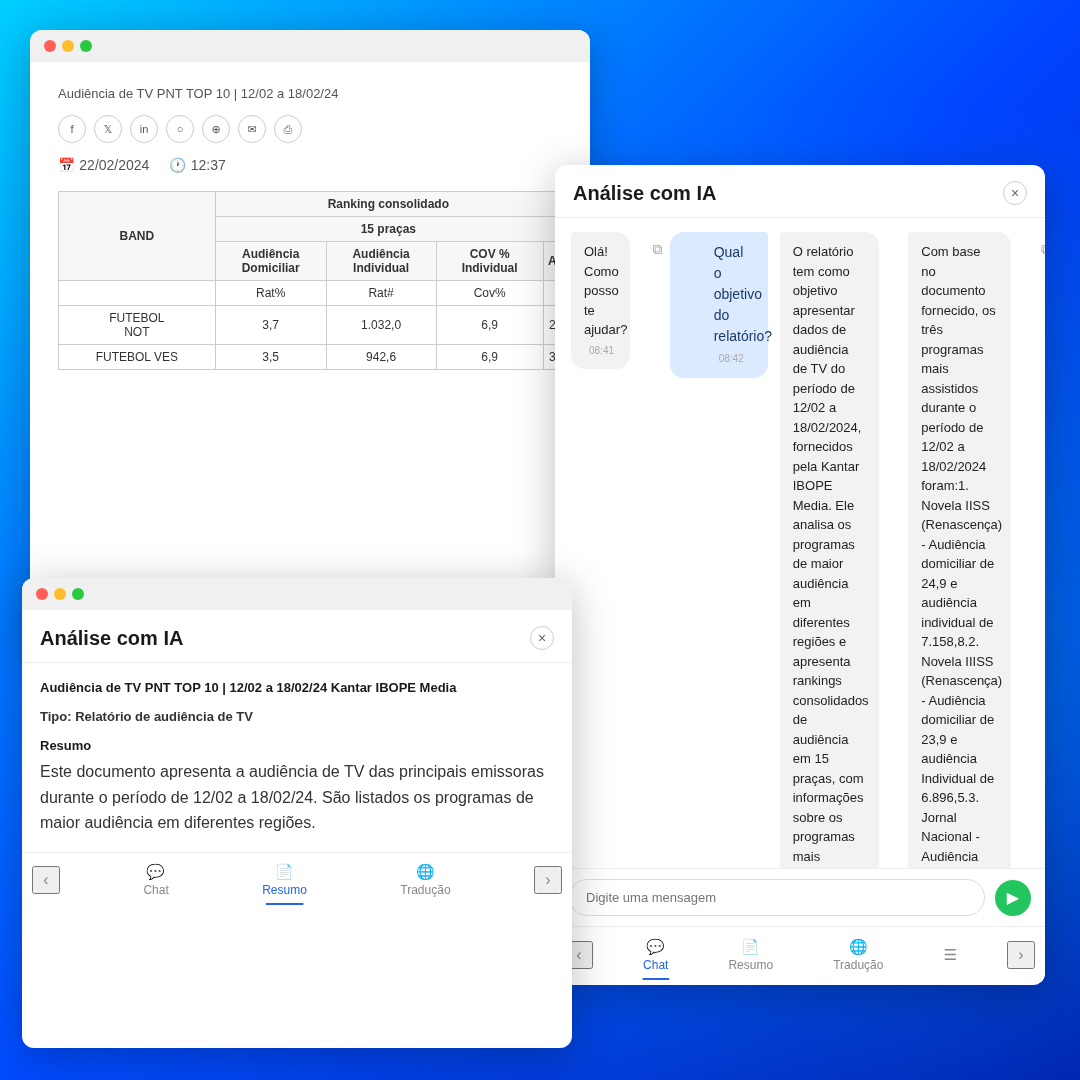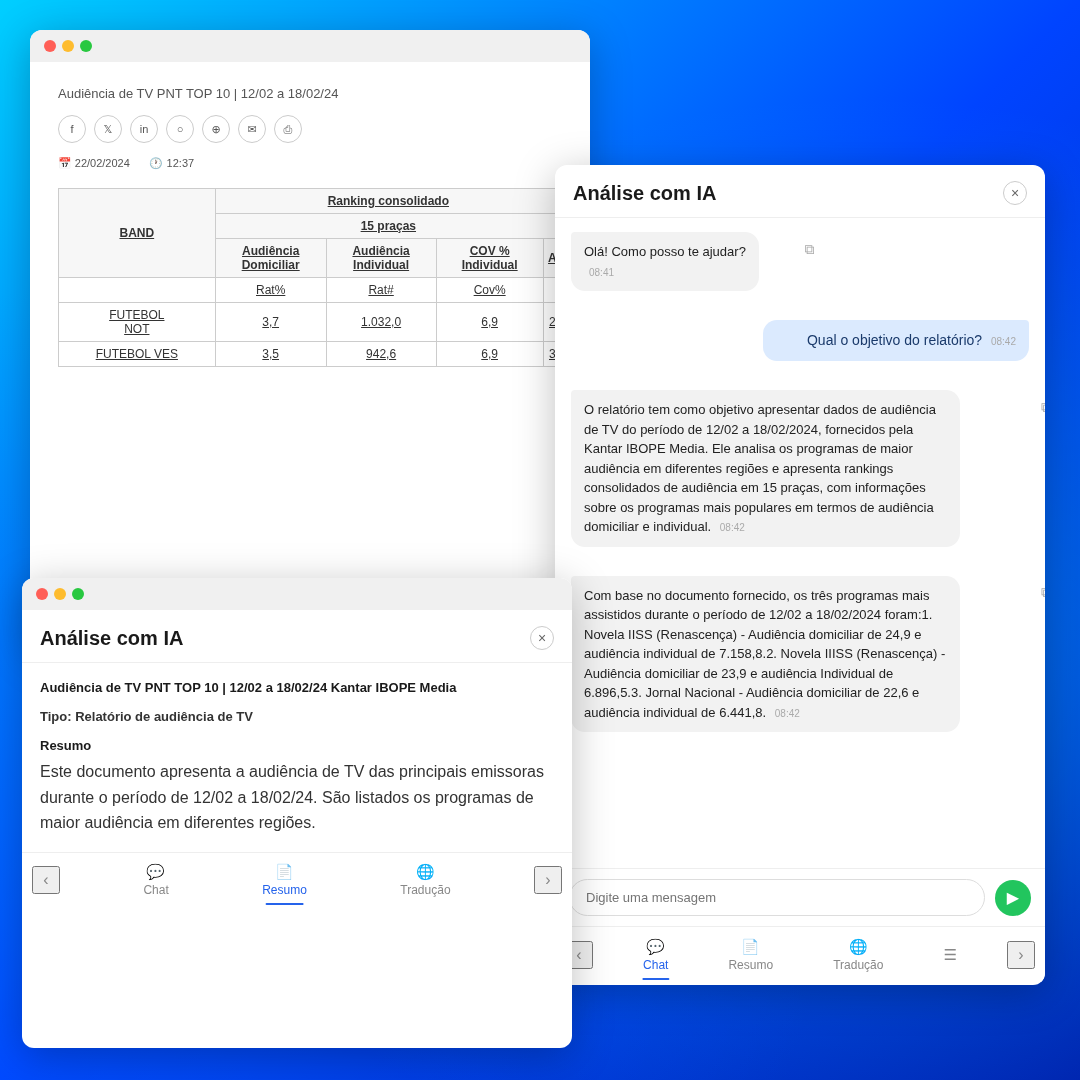--- a/index.html
+++ b/index.html
@@ -90,37 +90,36 @@
       display: flex;
       align-items: center;
       justify-content: center;
       font-size: 11px;
       color: #555;
     }
 
     .article-info {
       display: flex;
       gap: 20px;
-      font-size: 11px;
+      font-size: 14px;
       color: #555;
       margin-bottom: 18px;
     }
 
     .article-table {
       width: 100%;
       border-collapse: collapse;
       font-size: 12px;
     }
 
     .article-table th, .article-table td {
       border: 1px solid #ccc;
       padding: 5px 0;
       text-align: center;
       color: #333;
-      text-decoration: underline;
     }
 
     .article-table th {
       background: #f7f7f7;
       font-weight: 600;
     }
 
     .col-band {
       text-align: left;
     }
@@ -168,22 +167,22 @@
       font-size: 14px;
       color: #666;
       cursor: pointer;
     }
 
     .chat-body {
       flex: 1;
       overflow-y: auto;
       padding: 14px 16px;
       display: flex;
-      flex-direction: column;
-      gap: 29px;
+      flex-direction: row;
+      gap: 12px;
     }
 
     .chat-flex {
       display: flex;
       flex-direction: column;
       height: calc(100% - 52px - 60px);
     }
 
     
     .msg-row {

